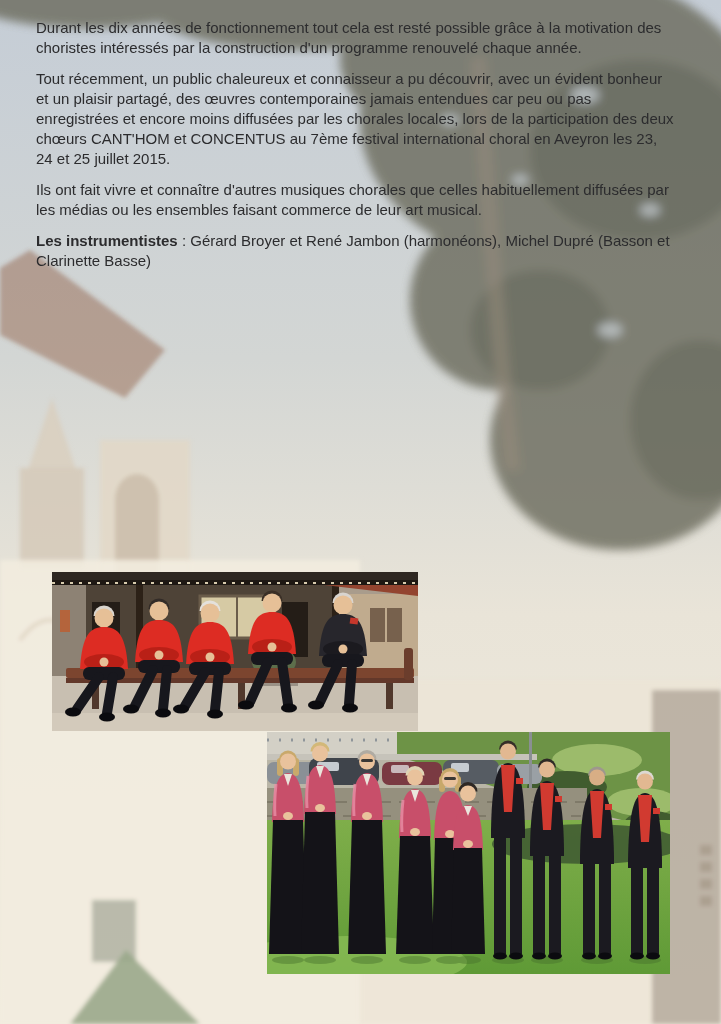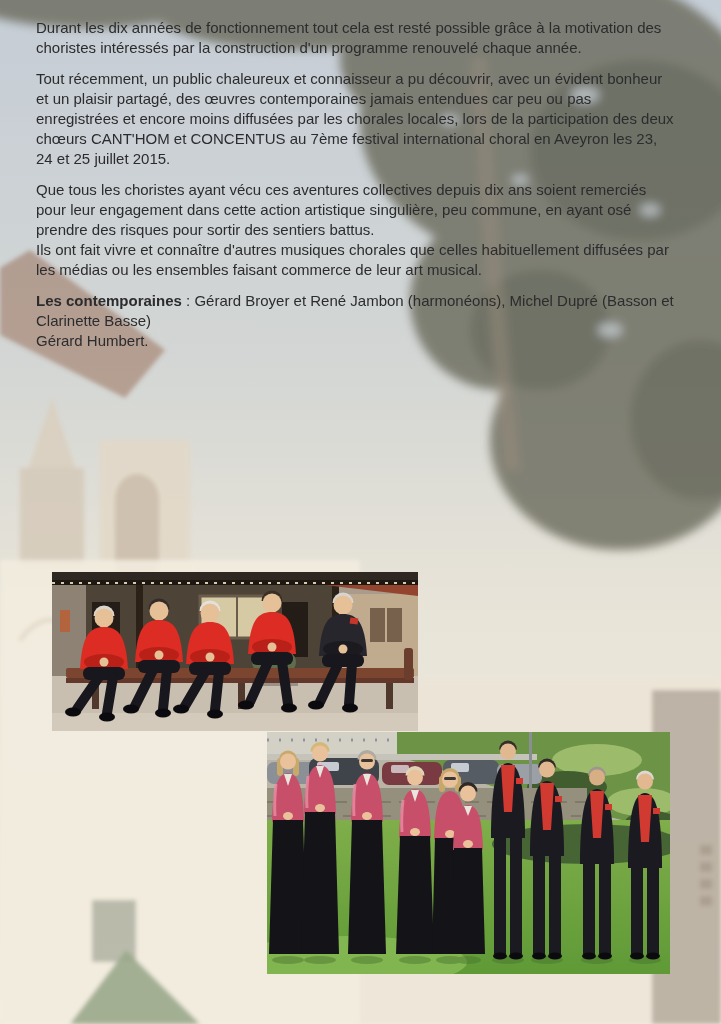--- a/index.html
+++ b/index.html
@@ -92,27 +92,25 @@
         <rect x="700" y="879" width="12" height="10"></rect>
         <rect x="700" y="896" width="12" height="10"></rect>
       </g>
     </g>
   </svg>
 
   <main class="text-col">
     <p class="para">Durant les dix années de fonctionnement tout cela est resté possible grâce à la motivation des choristes intéressés par la construction d'un programme renouvelé chaque année.</p>
     <p class="para">Tout récemment, un public chaleureux et connaisseur a pu découvrir, avec un évident bonheur et un plaisir partagé, des œuvres contemporaines jamais entendues car peu ou pas enregistrées et encore moins diffusées par les chorales locales, lors de la participation des deux chœurs CANT'HOM et CONCENTUS au 7ème festival international choral en Aveyron les 23, 24 et 25 juillet 2015.</p>
     <p class="para">
-      <span class="block">Que tous les choristes ayant vécu ces aventures collectives depuis dix ans soient remerciés pour leur engagement dans cette action artistique singulière, peu commune, en ayant osé prendre des risques pour sortir des sentiers battus.</span>
       <span class="block">Ils ont fait vivre et connaître d'autres musiques chorales que celles habituellement diffusées par les médias ou les ensembles faisant commerce de leur art musical.</span>
     </p>
 
     <p class="para">
-      <span class="lead">Les contemporaines</span><span> : </span><span>Gérard Broyer et René Jambon (harmonéons), Michel Dupré (Basson et Clarinette Basse)</span>
-      <span class="block">Gérard Humbert.</span>
+      <span class="lead">Les instrumentistes</span><span> : </span><span>Gérard Broyer et René Jambon (harmonéons), Michel Dupré (Basson et Clarinette Basse)</span>
     </p>
   </main>
 
   <figure class="photo-1">
     <svg width="366" height="159" viewBox="0 0 366 159" aria-hidden="true">
       <g>
         <rect x="0" y="0" width="366" height="112" fill="#a99c8c"></rect>
         <rect x="30" y="13" width="255" height="88" fill="#4e4337"></rect>
         <rect x="40" y="30" width="28" height="55" fill="#241d17"></rect>
         <rect x="148" y="24" width="74" height="42" fill="#d6caa4"></rect>

